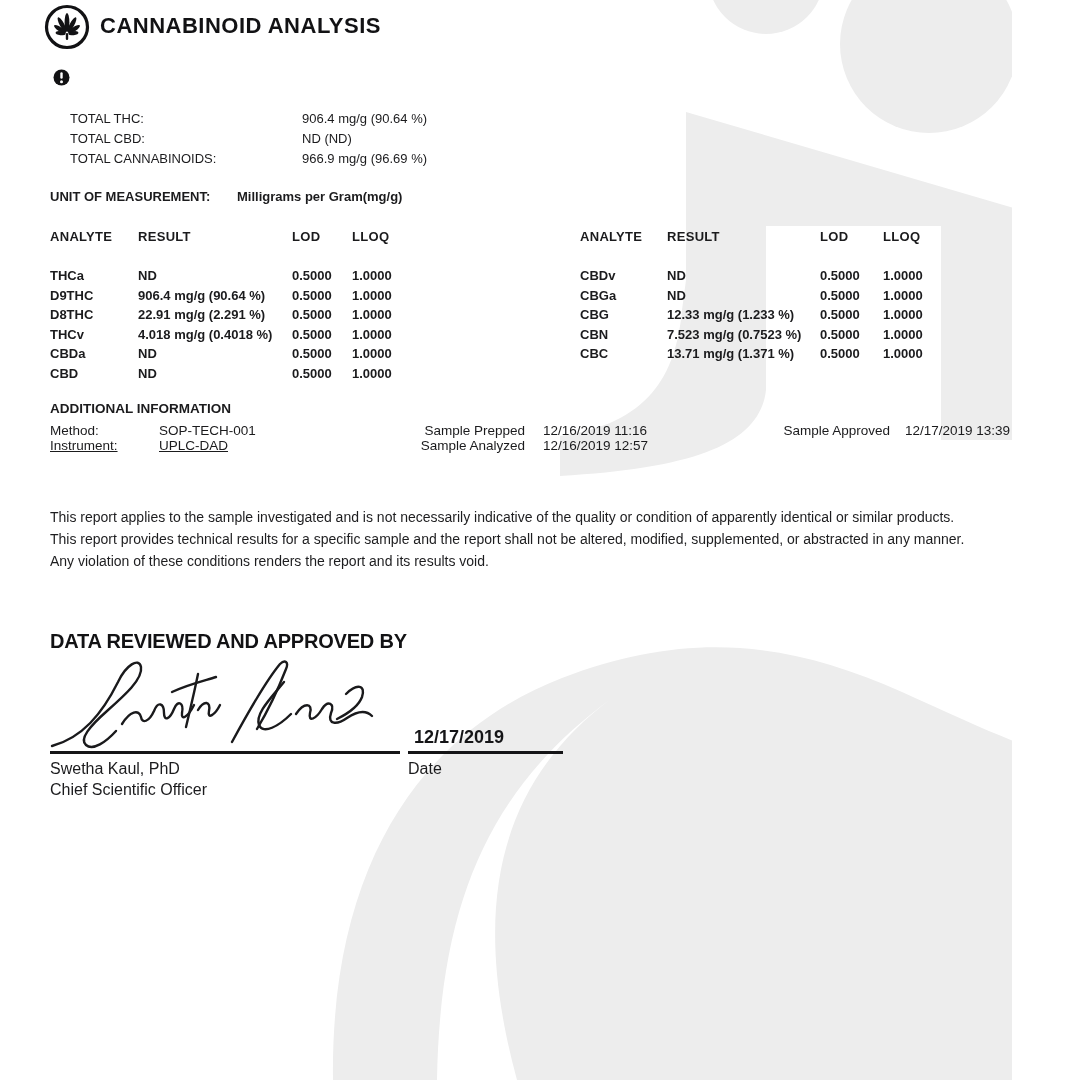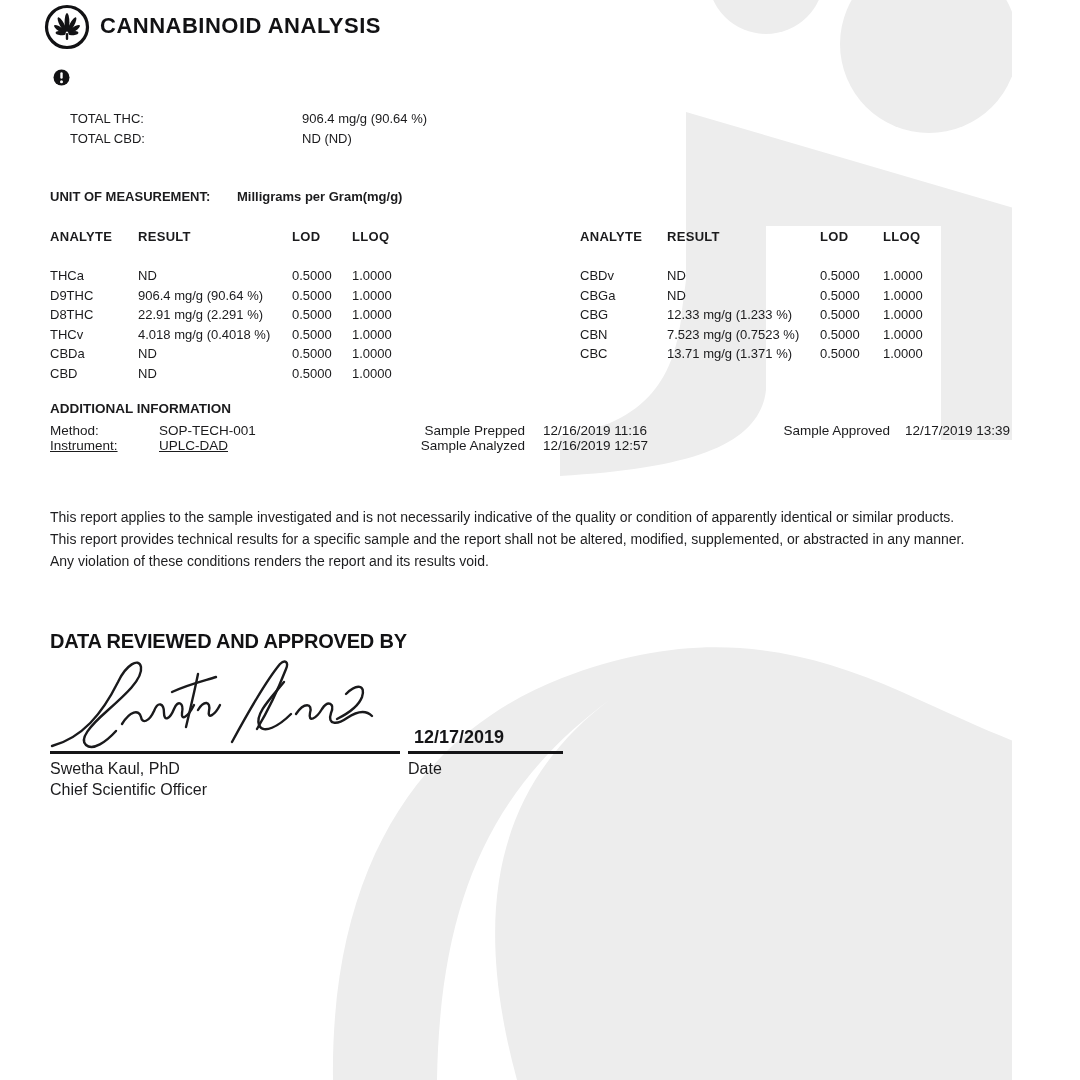--- a/index.html
+++ b/index.html
@@ -16,21 +16,21 @@
   .note-text{left:82px;top:70px;font-size:14.5px;color:#1d1d1f;}
 
   .totals{left:50px;top:109px;font-size:13px;line-height:20px;}
   .totals .row{display:grid;grid-template-columns:232px auto;margin-left:20px;}
   .unit-row{left:50px;top:189px;font-size:13px;font-weight:700;display:grid;grid-template-columns:187px auto;width:500px;}
 
   .thead,.trow{display:grid;font-size:13px;}
   .ltable{grid-template-columns:88px 154px 60px auto;}
   .rtable{grid-template-columns:87px 153px 63px auto;}
   .thead{font-weight:700;letter-spacing:.3px;}
-  .tbody .trow{height:19.5px;line-height:19.5px;}
+  .tbody .trow{height:19.5px;line-height:19.5px;font-weight:bold;}
   .lt-head{left:50px;top:229px;width:380px;}
   .lt-body{left:50px;top:266px;width:380px;}
   .rt-head{left:580px;top:229px;width:400px;}
   .rt-body{left:580px;top:266px;width:400px;}
 
   .addl-head{left:50px;top:401px;font-size:13.5px;font-weight:700;}
   .ai-row{font-size:13.5px;line-height:15.5px;gap:19px;}
   .method-row{left:50px;top:423px;display:grid;grid-template-columns:90px auto;width:260px;}
   .instr-row{left:50px;top:438px;display:grid;grid-template-columns:90px auto;width:260px;text-decoration:underline;}
   .prepped-label{left:395px;top:423px;width:130px;text-align:right;}
@@ -98,20 +98,24 @@
 
     <div class="abs totals">
       <div class="row">
         <span>TOTAL THC:</span>
         <span>906.4 mg/g (90.64 %)</span>
       </div>
       <div class="row">
         <span>TOTAL CBD:</span>
         <span>ND (ND)</span>
       </div>
+      <div class="row">
+        <span>TOTAL CANNABINOIDS:</span>
+        <span>966.9 mg/g (96.69 %)</span>
+      </div>
     </div>
 
     <div class="abs unit-row">
       <span>UNIT OF MEASUREMENT:</span>
       <span>Milligrams per Gram(mg/g)</span>
     </div>
 
     <div class="abs thead ltable lt-head">
       <span>ANALYTE</span>
       <span>RESULT</span>

